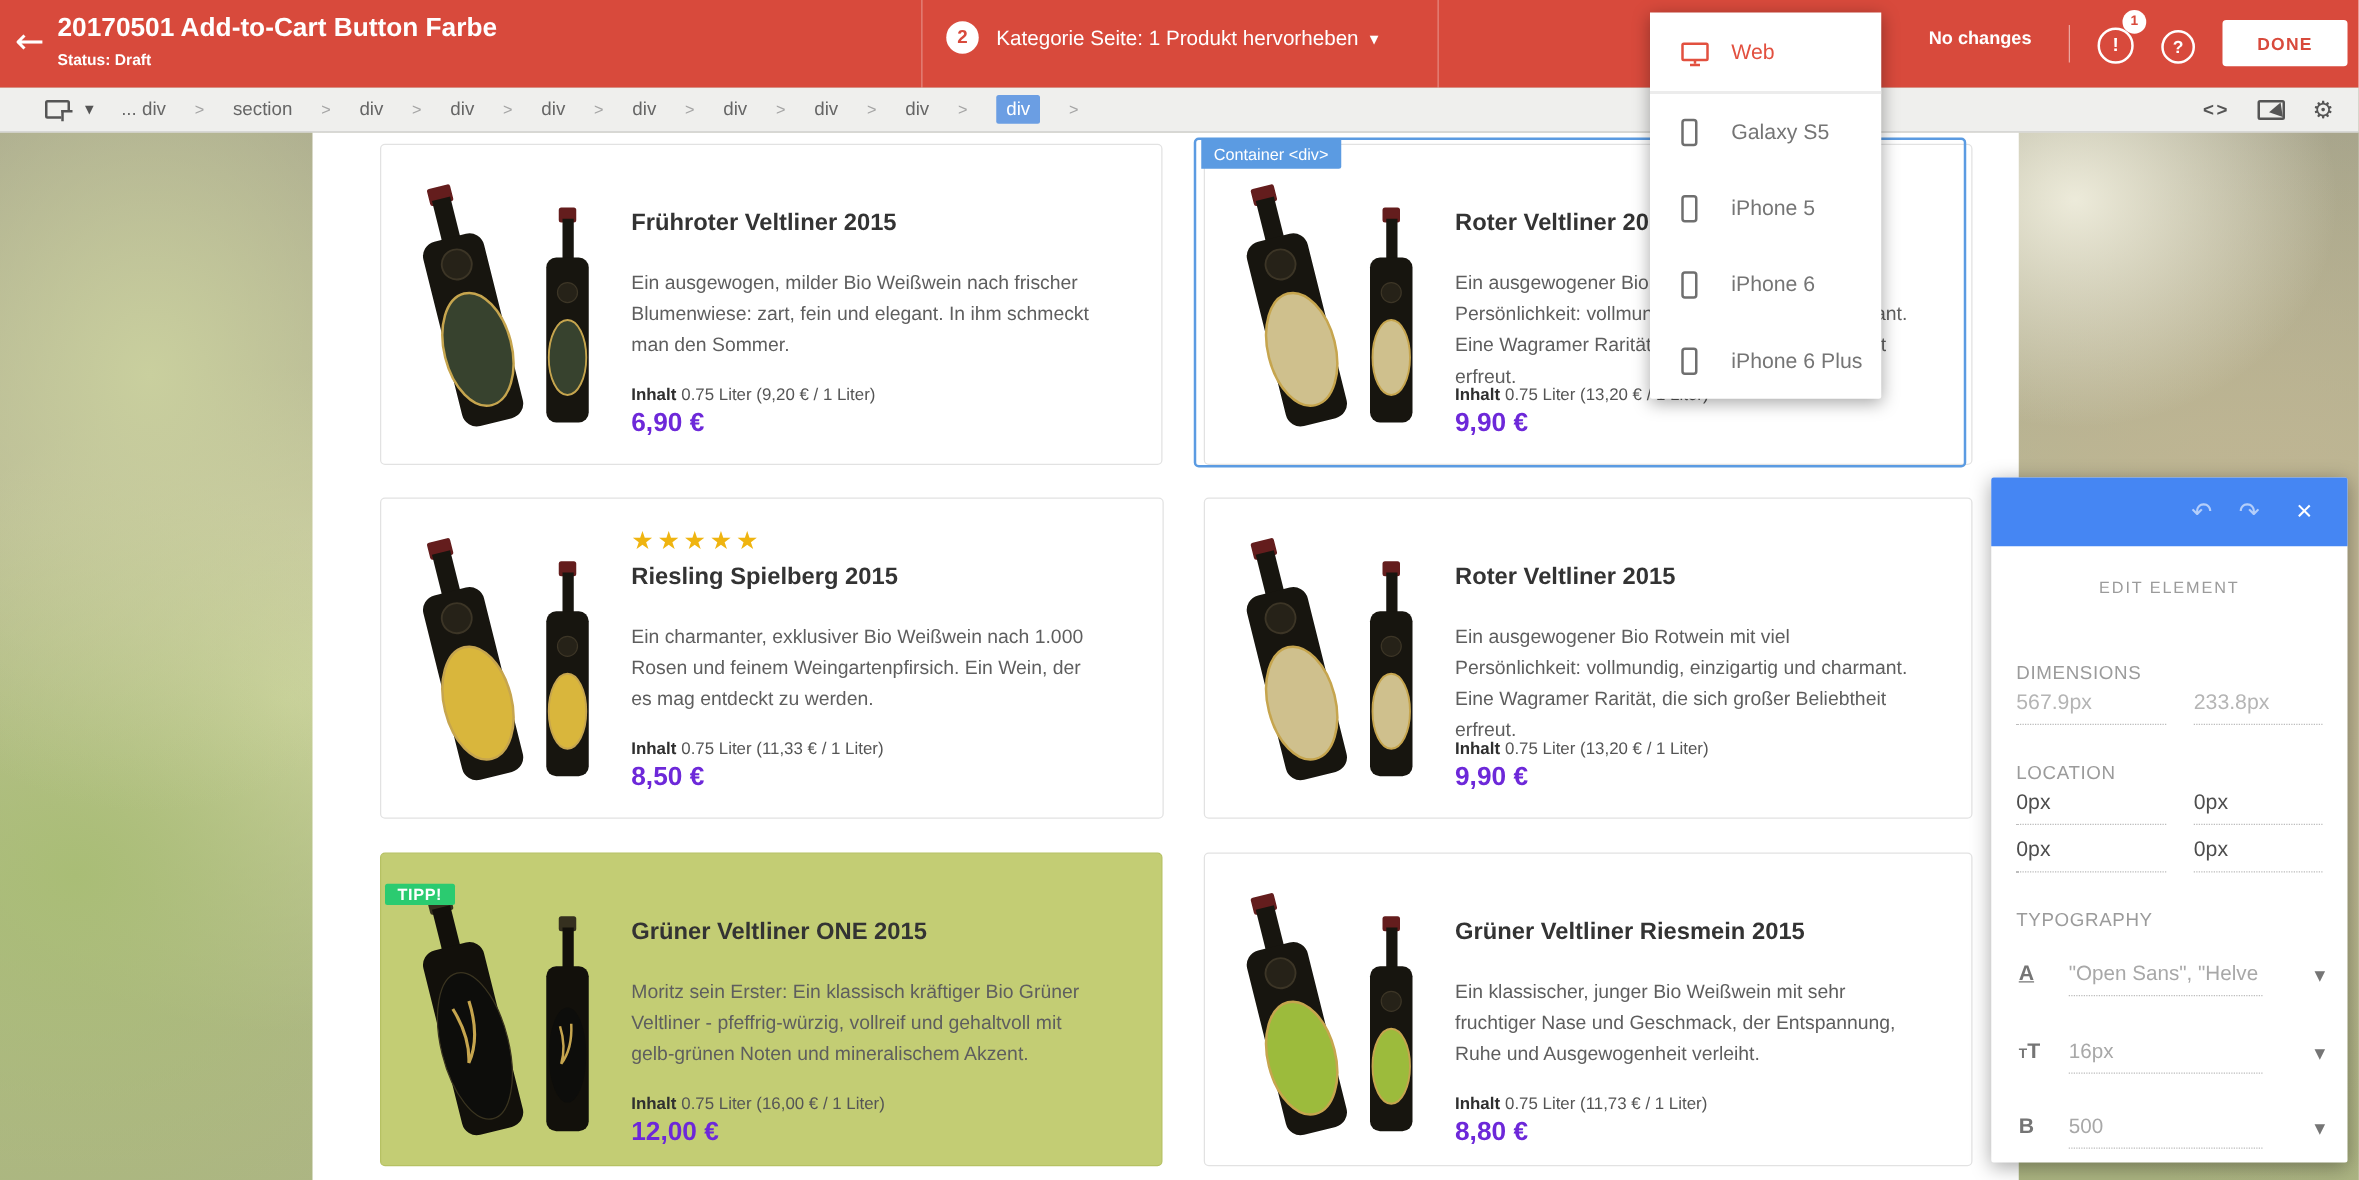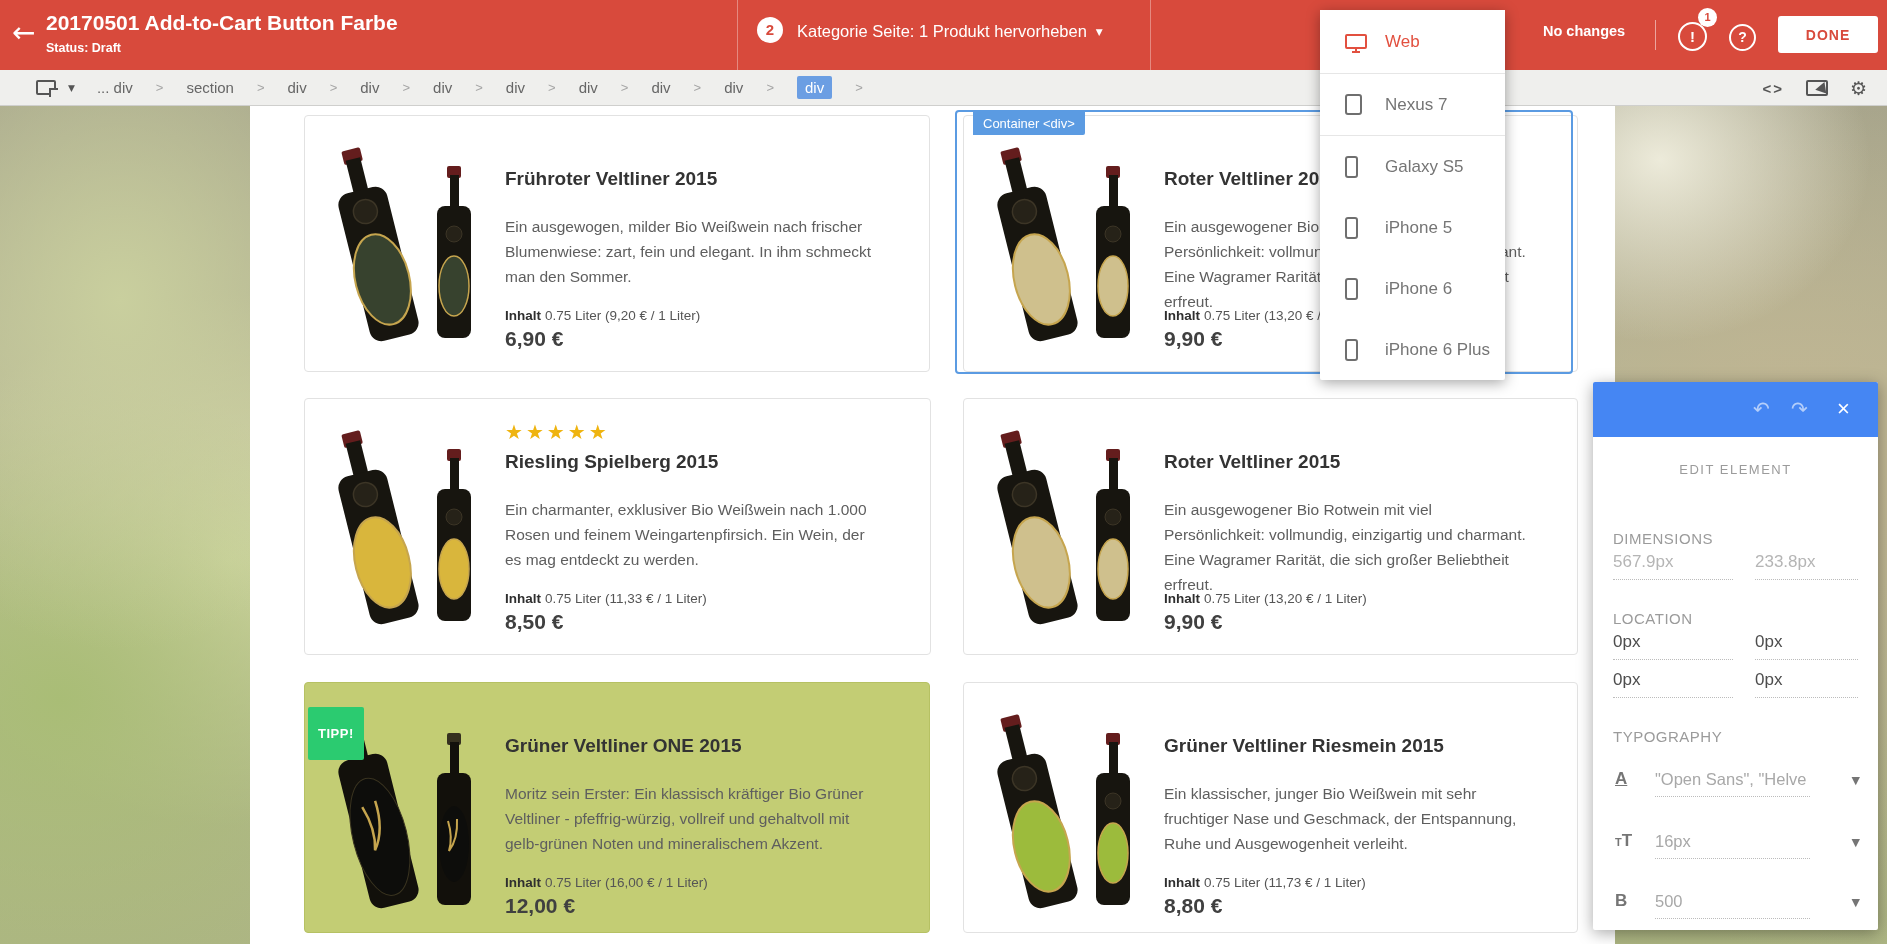--- a/index.html
+++ b/index.html
@@ -25,28 +25,28 @@
       linear-gradient(180deg,#a3a18a,#b7b694 40%,#adb584);}
 
   
   .site{position:absolute;left:250px;top:106px;width:1365px;height:838px;background:#fff;z-index:1;}
   .card{position:absolute;background:#fff;border:1px solid #e2e2e2;border-radius:4px;}
   .card.green{background:var(--card-green);border-color:#b6c163;}
   .card .title{position:absolute;left:200px;top:52px;font-size:19px;font-weight:bold;color:#333;}
   .card .desc{position:absolute;left:200px;top:98px;font-size:15.5px;line-height:25px;color:#5e5e5e;white-space:pre-line;}
   .card .meta{position:absolute;left:200px;top:192px;font-size:13.5px;color:#555;}
   .card .meta b{color:#2f2f2f;margin-right:4px;}
-  .card .price{position:absolute;left:200px;top:211px;font-size:21px;font-weight:bold;color:#404040;}
+  .card .price{position:absolute;left:200px;top:211px;font-size:21px;font-weight:bold;color:#6d28d9;}
   .card .stars{position:absolute;left:200px;top:21px;color:var(--star-gold);font-size:20px;letter-spacing:3px;}
   .card .bottles{position:absolute;left:8px;top:26px;}
   .tip-badge{position:absolute;left:3px;top:24px;background:var(--tip-green);color:#fff;
-    font-size:13px;font-weight:bold;padding:19px 10px;border-radius:2px;letter-spacing:.5px;z-index:3;}
+    font-size:13px;font-weight:bold;padding:1px 10px;border-radius:2px;letter-spacing:.5px;z-index:3;}
   .selection{position:absolute;left:705px;top:4px;width:618px;height:264px;border:2px solid var(--sel-blue);
     border-radius:4px;z-index:5;}
-  .sel-tag{position:absolute;left:16px;top:0;background:var(--sel-blue);color:#fff;font-size:13px;
+  .sel-tag{position:absolute;left:4px;top:0;background:var(--sel-blue);color:#fff;font-size:13px;
     padding:4px 10px;border-bottom-right-radius:2px;}
 
   
   .topbar{position:absolute;left:0;top:0;width:1887px;height:70px;background:var(--accent-red);z-index:20;color:#fff;}
   .back-btn{position:absolute;left:12px;top:15px;font-size:28px;line-height:36px;cursor:pointer;}
   .tb-title{position:absolute;left:46px;top:11px;font-size:21px;font-weight:bold;}
   .tb-status{position:absolute;left:46px;top:41px;font-size:12.5px;font-weight:bold;}
   .tb-divider{position:absolute;top:0;width:1px;height:70px;background:rgba(255,255,255,.35);}
   .step-badge{position:absolute;left:757px;top:17px;width:26px;height:26px;border-radius:50%;background:#fff;
     color:var(--accent-red);font-size:15px;font-weight:bold;text-align:center;line-height:26px;}
@@ -327,26 +327,20 @@
 </div>
 
 <div class="device-menu">
   <div class="menu-item first active">
     <span class="ic">
         <span class="icon-monitor"></span>
       </span>
     <span>Web</span>
   </div>
   <div class="menu-divider"></div>
-  <div class="menu-item">
-    <span class="ic">
-        <span class="icon-tablet"></span>
-      </span>
-    <span>Nexus 7</span>
-  </div>
   <div class="menu-divider"></div>
   <div class="menu-item">
     <span class="ic">
         <span class="icon-phone"></span>
       </span>
     <span>Galaxy S5</span>
   </div>
   <div class="menu-item">
     <span class="ic">
         <span class="icon-phone"></span>

